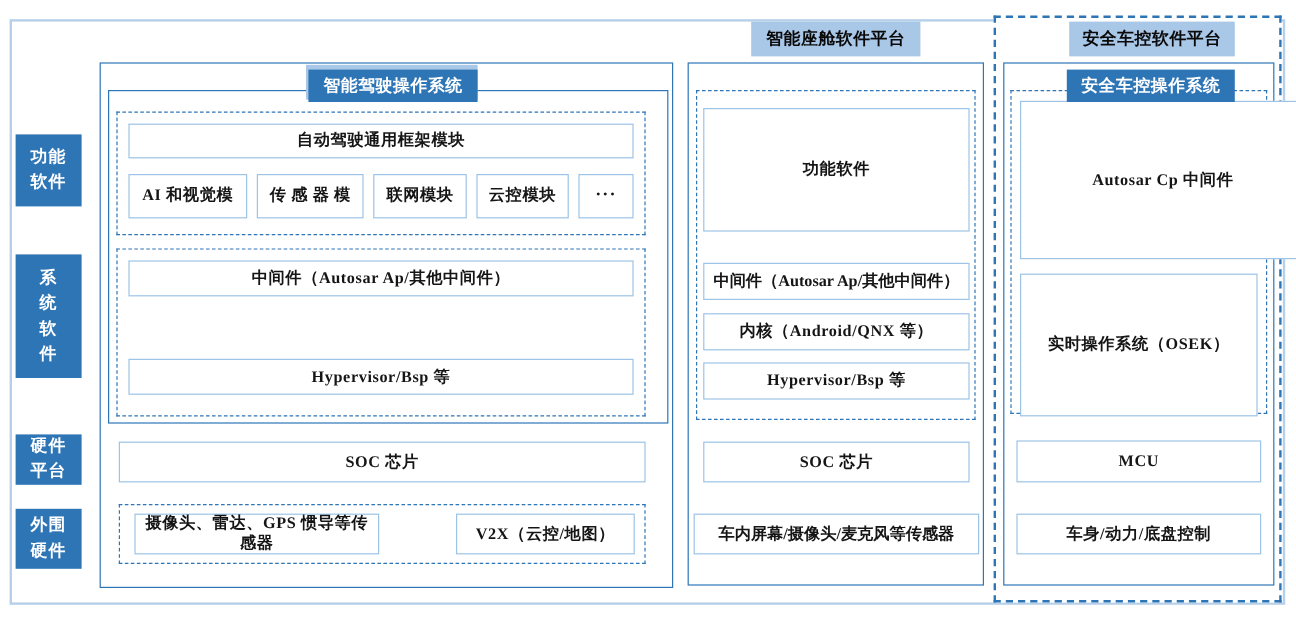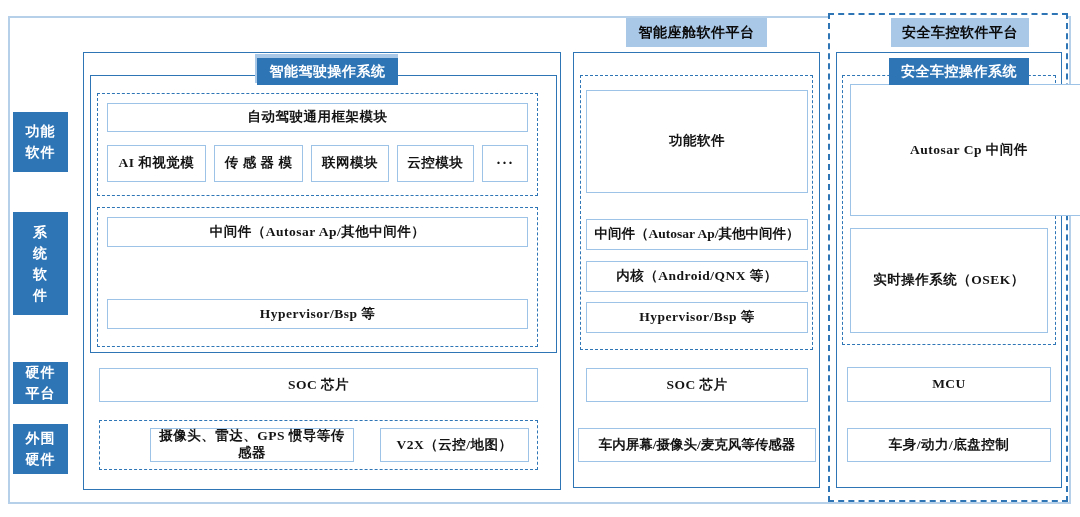--- a/index.html
+++ b/index.html
@@ -69,38 +69,38 @@
     <div class="box" style="flex:1;">云控模块</div>
     <div class="box dots" style="width:36px;flex:none;">···</div>
   </div>
 
   <div class="abs group-dashed" style="left:97px;top:207px;width:441px;height:140px;"></div>
   <div class="abs box" style="left:107px;top:217px;width:421px;height:30px;">中间件（Autosar Ap/其他中间件）</div>
   <div class="abs box" style="left:107px;top:299px;width:421px;height:30px;">Hypervisor/Bsp 等</div>
 
   <div class="abs box" style="left:99px;top:368px;width:439px;height:34px;">SOC 芯片</div>
   <div class="abs group-dashed" style="left:99px;top:420px;width:439px;height:50px;"></div>
-  <div class="abs box" style="left:112px;top:428px;width:204px;height:34px;margin-left:38px;">摄像头、雷达、GPS 惯导等传感器</div>
+  <div class="abs box" style="left:112px;top:428px;width:204px;height:34px;">摄像头、雷达、GPS 惯导等传感器</div>
   <div class="abs box" style="left:380px;top:428px;width:149px;height:34px;">V2X（云控/地图）</div>
 
   <div class="abs col-solid" style="left:573px;top:52px;width:247px;height:436px;"></div>
   <div class="abs hdr-light" style="left:626px;top:18px;width:141px;height:29px;">智能座舱软件平台</div>
   <div class="abs group-dashed" style="left:580px;top:75px;width:233px;height:275px;"></div>
 
   <div class="abs box" style="left:586px;top:90px;width:222px;height:103px;">功能软件</div>
   <div class="abs box" style="left:586px;top:219px;width:222px;height:31px;letter-spacing:0;padding:0 2px;">中间件（Autosar Ap/其他中间件）</div>
   <div class="abs box" style="left:586px;top:261px;width:222px;height:31px;">内核（Android/QNX 等）</div>
   <div class="abs box" style="left:586px;top:302px;width:222px;height:31px;">Hypervisor/Bsp 等</div>
   <div class="abs box" style="left:586px;top:368px;width:222px;height:34px;">SOC 芯片</div>
   <div class="abs box" style="left:578px;top:428px;width:238px;height:34px;letter-spacing:0;padding:0 2px;">车内屏幕/摄像头/麦克风等传感器</div>
 
   <div class="abs col-dashed-outer" style="left:828px;top:13px;width:240px;height:489px;"></div>
   <div class="abs col-solid" style="left:836px;top:52px;width:226px;height:436px;"></div>
   <div class="abs hdr-light" style="left:891px;top:18px;width:138px;height:29px;">安全车控软件平台</div>
   <div class="abs group-dashed" style="left:842px;top:75px;width:214px;height:270px;"></div>
   <div class="abs hdr-dark" style="left:889px;top:58px;width:140px;height:27px;">安全车控操作系统</div>
 
   <div class="abs box" style="left:850px;top:84px;width:238px;height:132px;">Autosar Cp 中间件</div>
-  <div class="abs box" style="left:850px;top:228px;width:198px;height:105px;">实时操作系统（OSEK）</div>
+  <div class="abs box" style="left:850px;top:228px;width:198px;height:119px;">实时操作系统（OSEK）</div>
   <div class="abs box" style="left:847px;top:367px;width:204px;height:35px;">MCU</div>
   <div class="abs box" style="left:847px;top:428px;width:204px;height:34px;">车身/动力/底盘控制</div>
 
 </div>
 
 </body></html>

